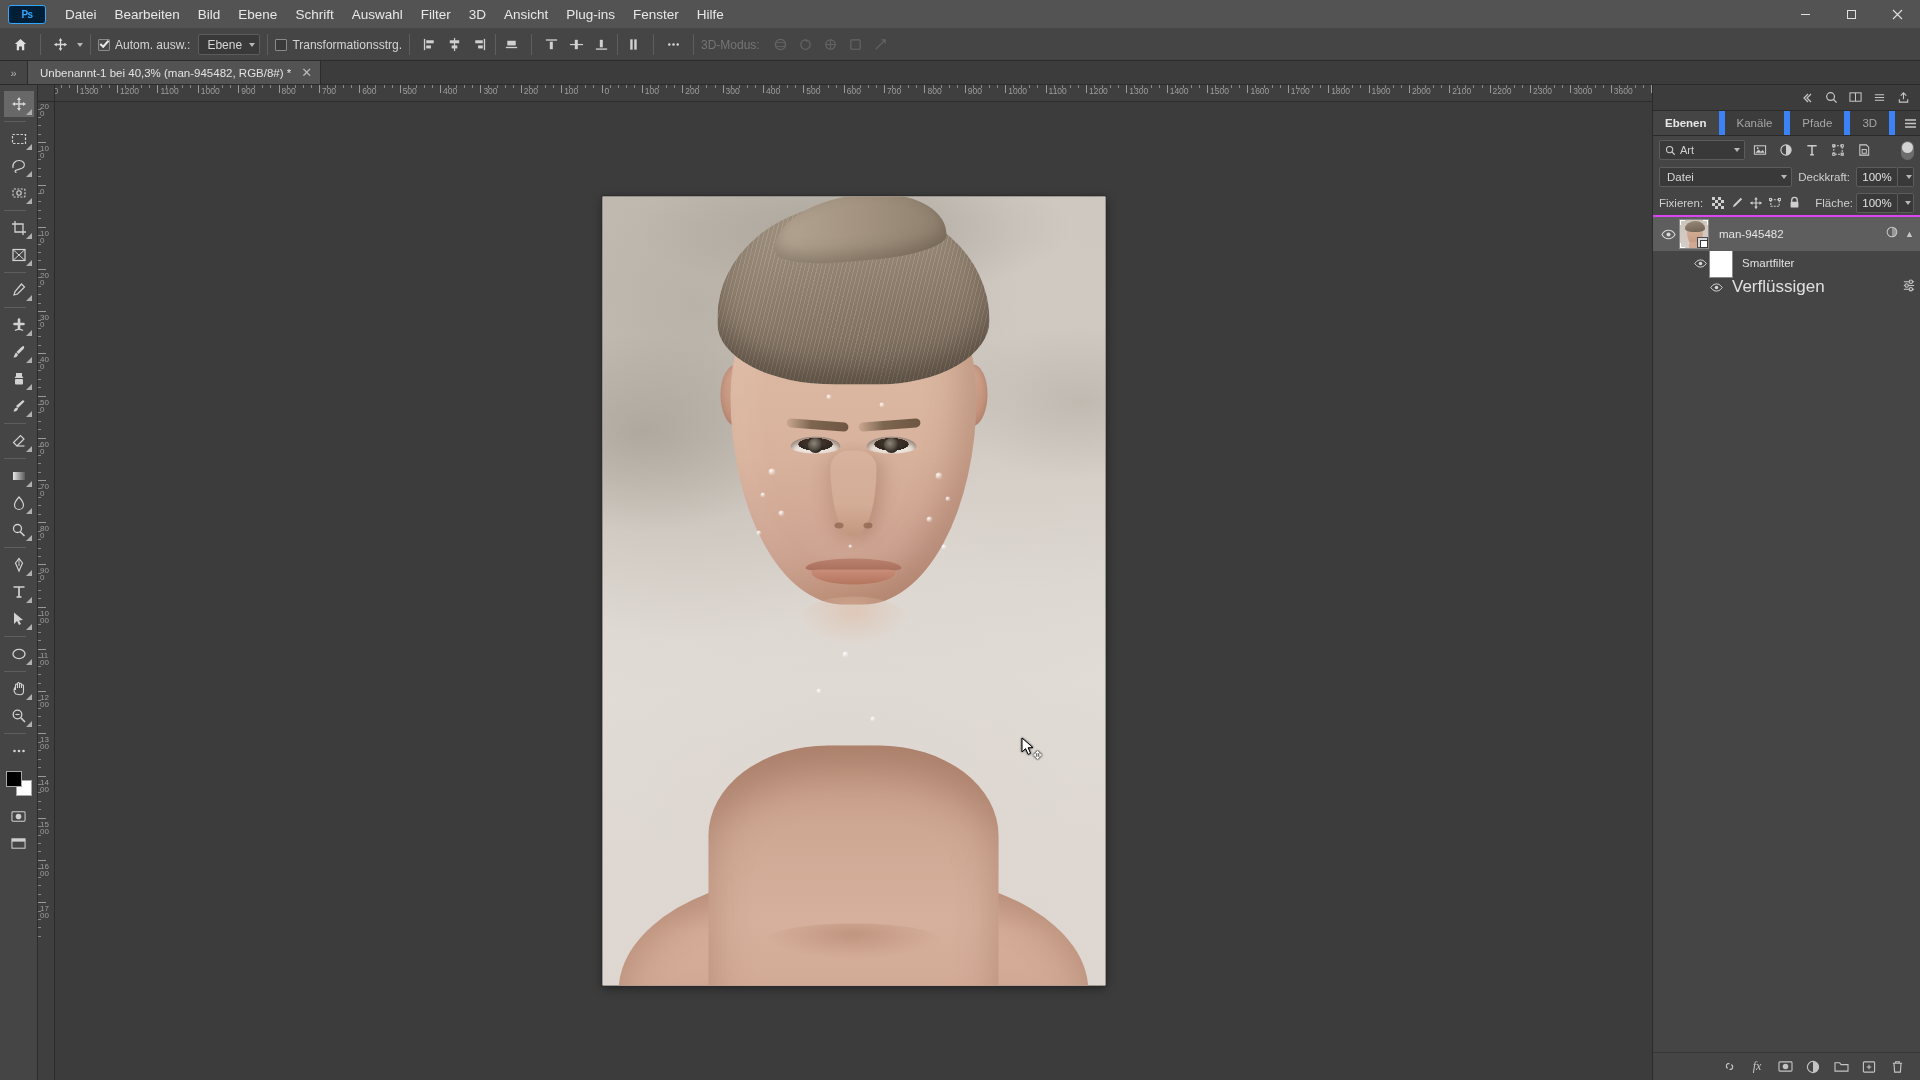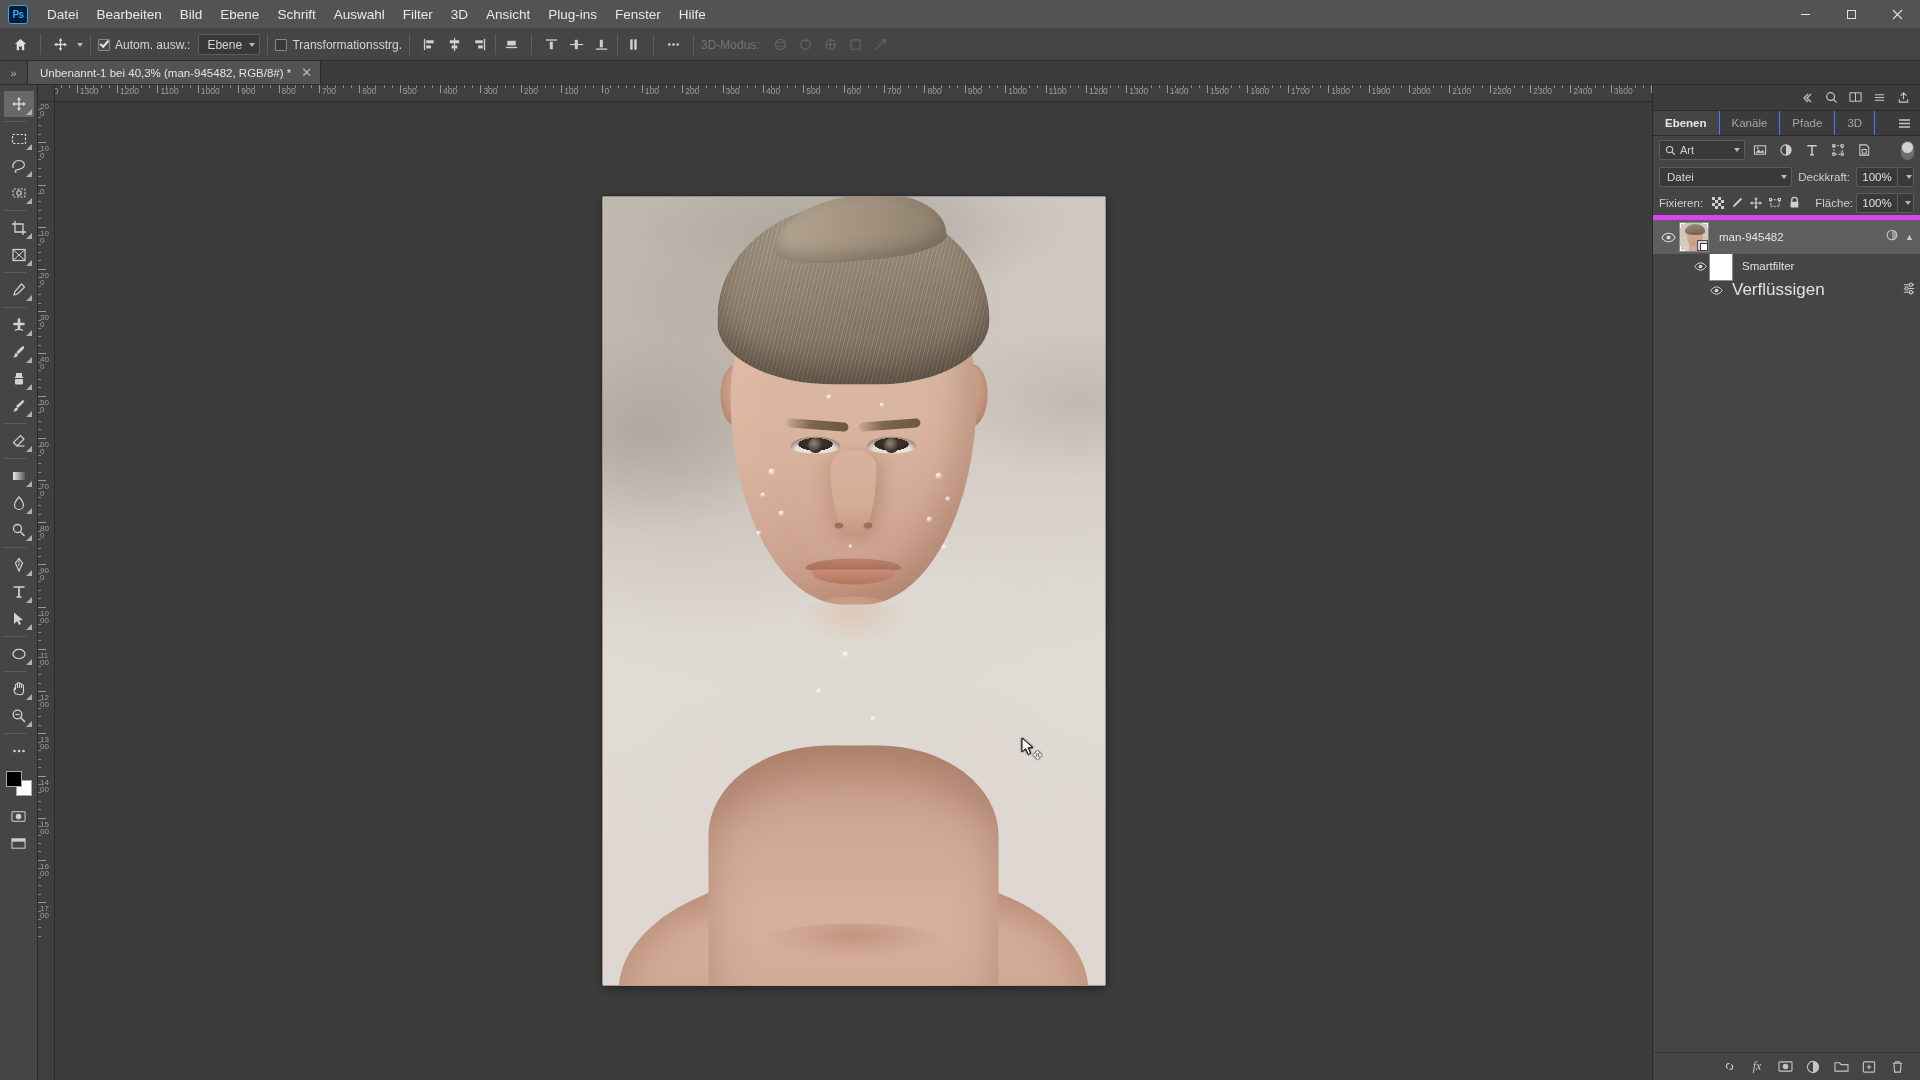--- a/index.html
+++ b/index.html
@@ -11,21 +11,21 @@
     -webkit-font-smoothing: antialiased;
   }
   .app { position: relative; width: 1920px; height: 1080px; display: flex; flex-direction: column; }
 
   
   .menubar {
     height: 29px; background: #535353; display: flex; align-items: center;
     flex: 0 0 29px; position: relative; border-bottom: 1px solid #454545;
   }
   .ps-logo {
-    width: 20px; height: 19px; margin-left: 8px; margin-right: 10px;
+    width: 38px; height: 19px; margin-left: 8px; margin-right: 10px;
     background: #001e36; border: 1px solid #31a8ff; border-radius: 3px;
     color: #31a8ff; font-size: 10px; font-weight: bold;
     display: flex; align-items: center; justify-content: center; letter-spacing: -0.5px;
   }
   .menu-item {
     color: #e8e8e8; font-size: 13.5px; padding: 4px 9px; cursor: default; white-space: nowrap;
   }
   .win-ctrls { margin-left: auto; display: flex; height: 29px; }
   .win-btn {
     width: 46px; height: 29px; display: flex; align-items: center; justify-content: center;
@@ -273,21 +273,21 @@
     border-left: 1px solid #2b2b2b;
   }
   .dock-strip {
     height: 26px; background: #3c3c3c; display: flex; align-items: center;
     justify-content: flex-end; gap: 2px; padding-right: 6px; border-bottom: 1px solid #2b2b2b;
   }
   .strip-icon { width: 22px; height: 20px; display: flex; align-items: center; justify-content: center; color: #c6c6c6; }
   .panel-tabs { height: 25px; background: #3c3c3c; display: flex; align-items: stretch; border-bottom: 1px solid #2b2b2b; }
   .ptab {
     padding: 0 12px; display: flex; align-items: center; font-size: 11.5px; color: #a6a6a6;
-    border-right: 1px solid #3b82f6;
+    border-right: 6px solid #3b82f6;
   }
   .ptab.active { background: #454545; color: #e8e8e8; font-weight: bold; }
   .ptab-menu { margin-left: auto; display: flex; align-items: center; padding: 0 9px; color: #c0c0c0; font-size: 12px; }
 
   .filter-row { height: 28px; display: flex; align-items: center; padding: 0 6px; gap: 4px; }
   .filter-dd {
     width: 86px; height: 20px; background: #393939; border: 1px solid #5c5c5c; border-radius: 2px;
     display: flex; align-items: center; padding: 0 4px 0 5px; gap: 4px; color: #d0d0d0; font-size: 11px;
   }
   .f-icon { width: 22px; height: 20px; display: flex; align-items: center; justify-content: center; color: #cdcdcd; }
@@ -304,21 +304,21 @@
   .num-box {
     height: 20px; min-width: 42px; background: #393939; border: 1px solid #5c5c5c; border-radius: 2px;
     display: flex; align-items: center; justify-content: center; color: #e0e0e0; font-size: 11.5px;
   }
   .num-caret { width: 16px; height: 20px; background: #393939; border: 1px solid #5c5c5c; border-left: none;
     border-radius: 0 2px 2px 0; display: flex; align-items: center; justify-content: center; }
 
   .lock-row { height: 25px; display: flex; align-items: center; padding: 0 6px; gap: 3px; }
   .lock-icon { width: 21px; height: 19px; display: flex; align-items: center; justify-content: center; color: #cfcfcf; }
 
-  .layers-list { flex: 1; overflow: hidden; background: #454545; border-top: 5px solid #d946ef; }
+  .layers-list { flex: 1; overflow: hidden; background: #454545; border-top: 2px solid #d946ef; }
   .layer-row { height: 34px; display: flex; align-items: center; padding: 0 6px 0 4px; position: relative; }
   .layer-row.selected { background: #5e5e5e; }
   .eye-cell { width: 22px; display: flex; align-items: center; justify-content: center; flex: 0 0 22px; }
   .eye-ico { color: #d8d8d8; }
   .lthumb {
     width: 30px; height: 30px; background: #fff; border: 1px solid #6b6b6b; position: relative;
     flex: 0 0 30px; overflow: hidden;
   }
   .lthumb.smart { border: 1px solid #8a8a8a; }
   .so-badge {
@@ -900,21 +900,21 @@
             <div class="rtick" style="left: 1450.77px; height: 3px;"></div>
             <div class="rtick" style="left: 1458.84px; height: 3px;"></div>
             <div class="rtick" style="left: 1466.92px; height: 3px;"></div>
             <div class="rtick maj" style="left: 1474.99px;"></div>
             <div class="rlab" style="left: 1477.99px;">2300</div>
             <div class="rtick" style="left: 1483.07px; height: 3px;"></div>
             <div class="rtick" style="left: 1491.14px; height: 3px;"></div>
             <div class="rtick" style="left: 1499.21px; height: 3px;"></div>
             <div class="rtick" style="left: 1507.29px; height: 3px;"></div>
             <div class="rtick maj" style="left: 1515.36px;"></div>
-            <div class="rlab" style="left: 1518.36px;">2400</div>
+            <div class="rlab" style="left: 1518.36px;">3000</div>
             <div class="rtick" style="left: 1523.43px; height: 3px;"></div>
             <div class="rtick" style="left: 1531.51px; height: 3px;"></div>
             <div class="rtick" style="left: 1539.58px; height: 3px;"></div>
             <div class="rtick" style="left: 1547.66px; height: 3px;"></div>
             <div class="rtick maj" style="left: 1555.73px;"></div>
             <div class="rlab" style="left: 1558.73px;">3600</div>
             <div class="rtick" style="left: 1563.8px; height: 3px;"></div>
             <div class="rtick" style="left: 1571.88px; height: 3px;"></div>
             <div class="rtick" style="left: 1579.95px; height: 3px;"></div>
             <div class="rtick" style="left: 1588.02px; height: 3px;"></div>

